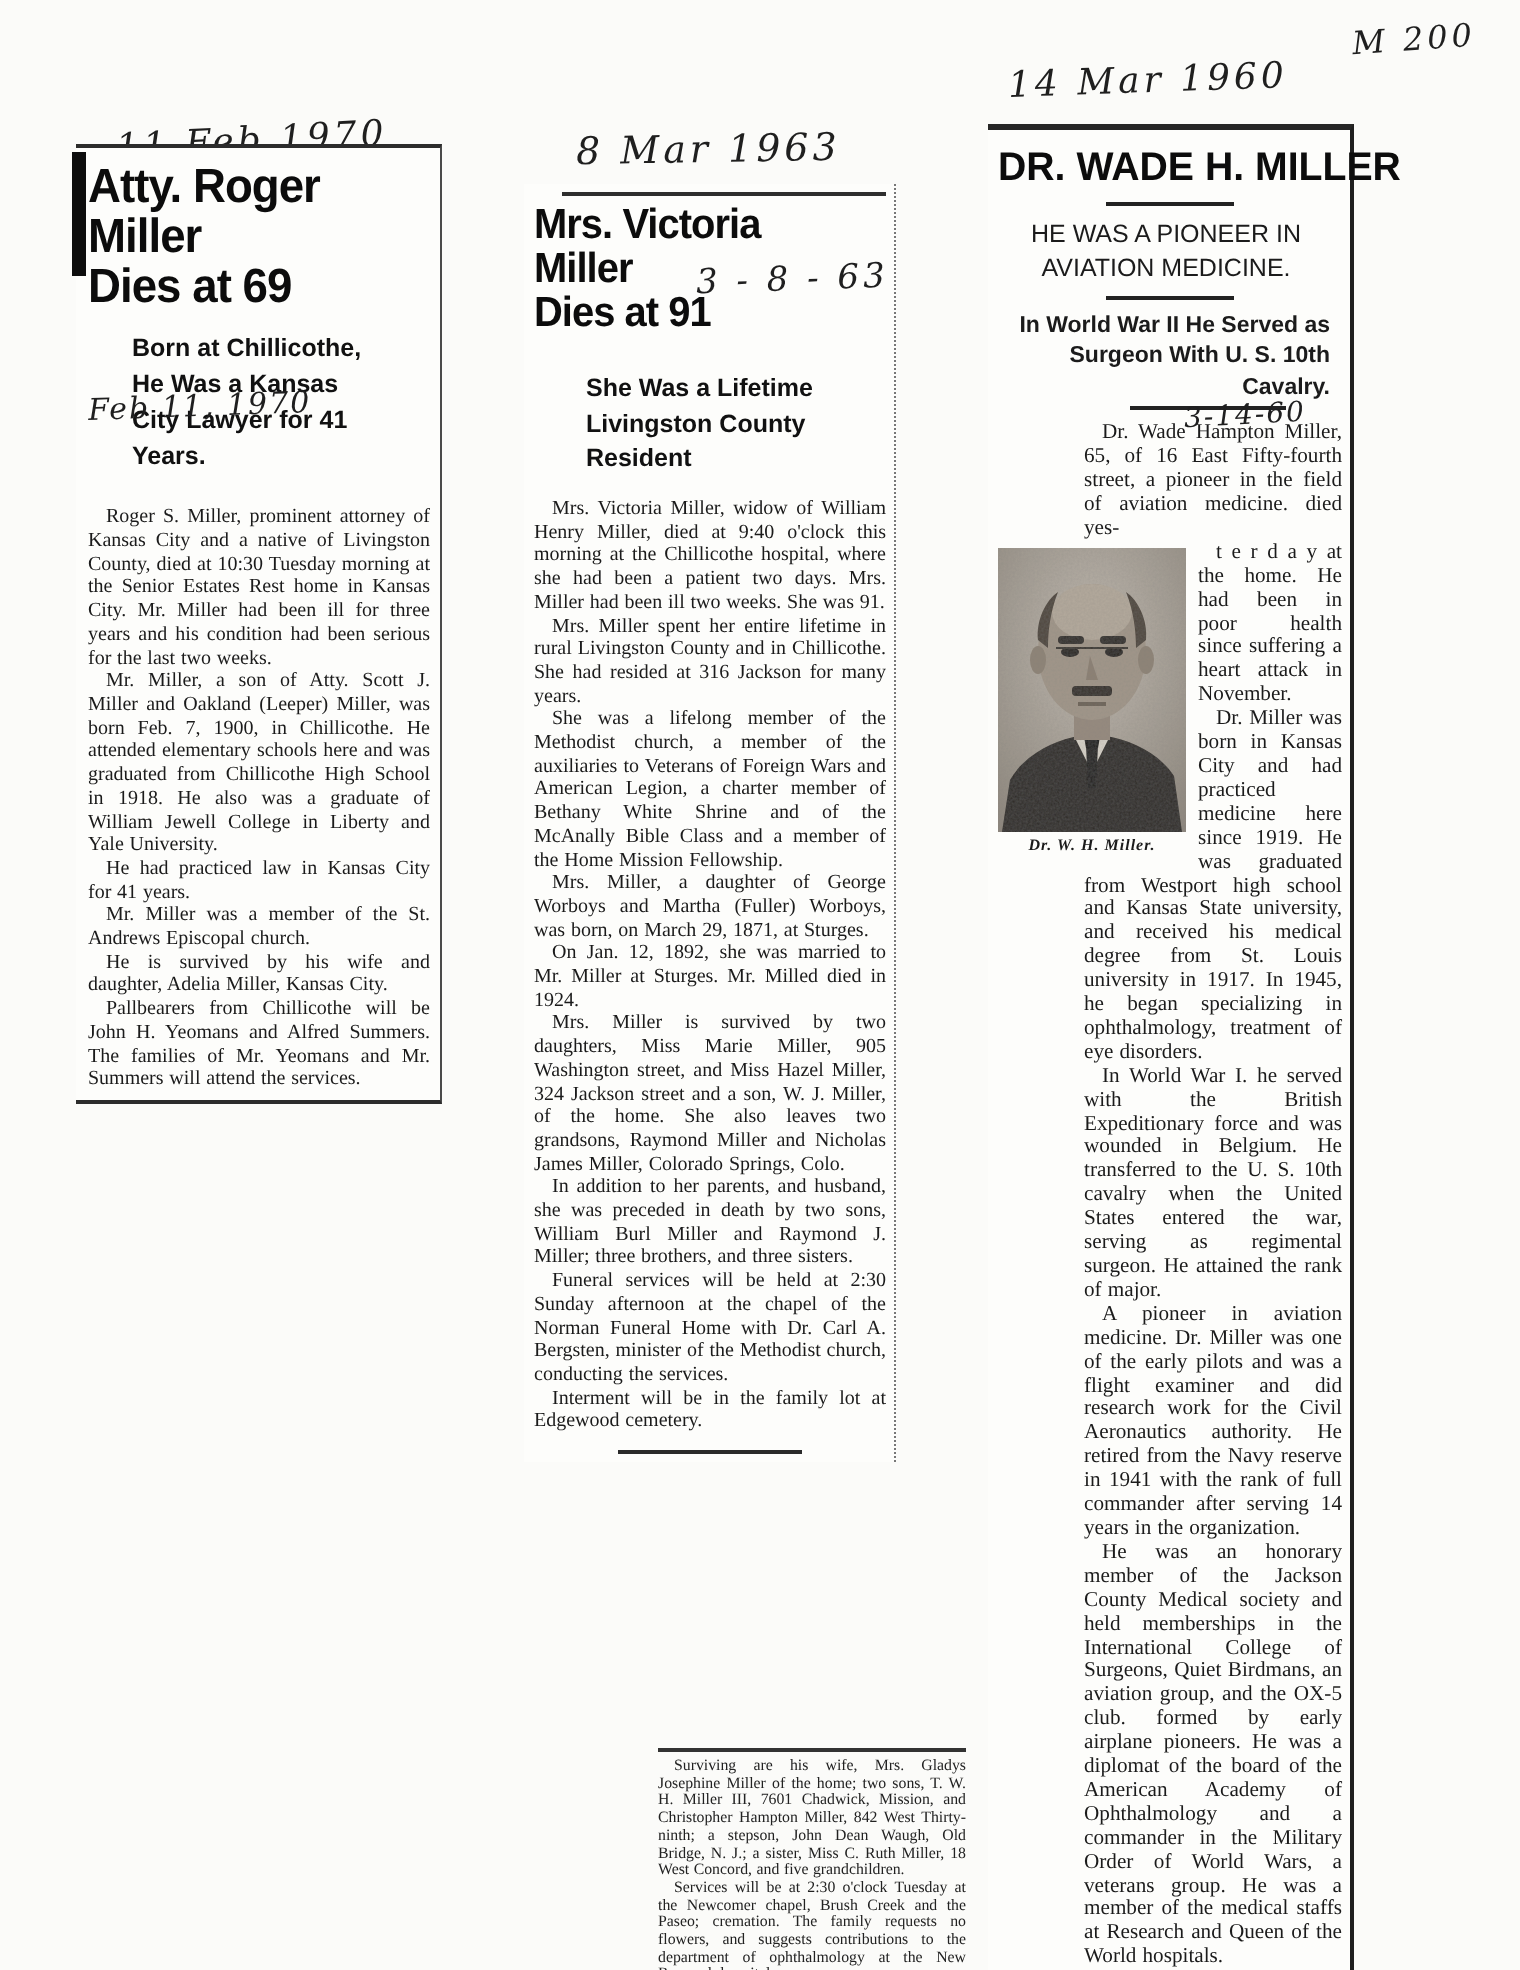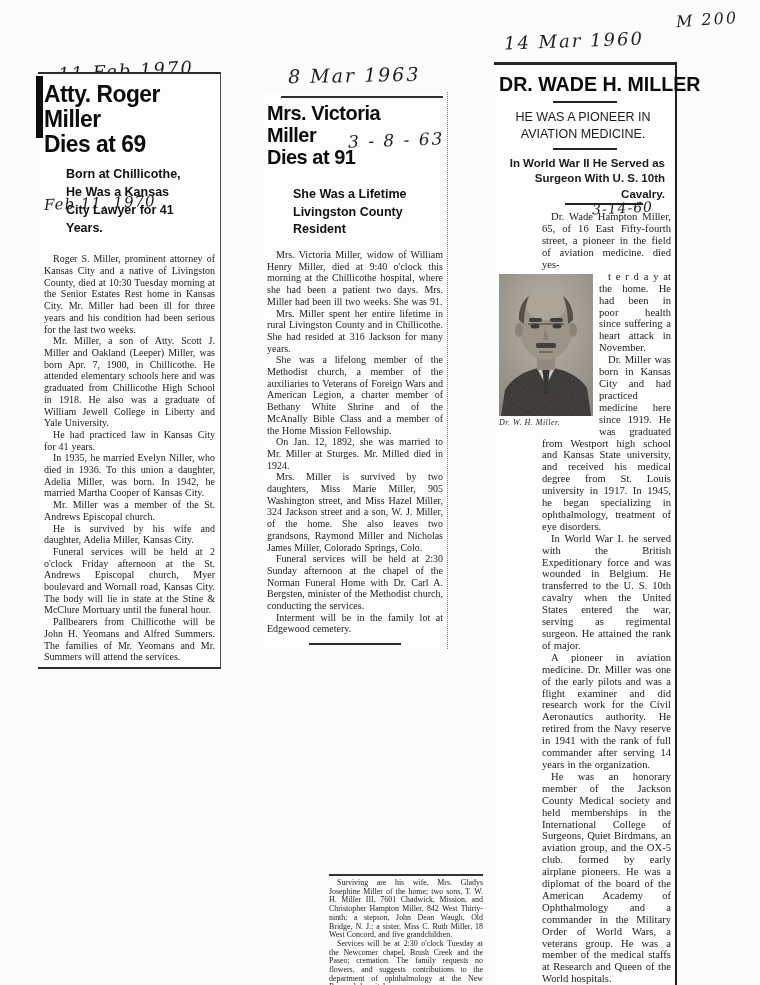--- a/index.html
+++ b/index.html
@@ -55,21 +55,21 @@
   .bodytext p{
     margin:0;text-align:justify;text-indent:9px;
     font-size:10px;line-height:11.7px;word-spacing:0.4px;
   }
   .clip3 .bodytext p{font-size:10.6px;line-height:11.9px;margin-left:43px;}
   .endrule-short{height:2px;background:#2a2a2a;width:92px;margin:8px auto 0 auto;}
   
   .photo-wrap{float:left;width:94px;margin:3px 6px 1px 0;}
   .photo-wrap svg{display:block;width:94px;height:142px;}
   .photo-caption{
-    font-size:8px;font-style:italic;font-weight:400;text-align:left;
+    font-size:8px;font-style:italic;font-weight:700;text-align:center;
     margin-top:2px;letter-spacing:0.5px;
   }
   
   .fineprint{
     position:absolute;left:329px;top:874px;width:154px;
     border-top:2px solid #333;padding-top:3px;
   }
   .fineprint p{
     margin:0;text-align:justify;text-indent:8px;
     font-size:7.9px;line-height:8.7px;word-spacing:0.3px;color:#222;
@@ -87,48 +87,48 @@
 
 <div class="clip clip1">
   <div class="blackbar"></div>
   <div class="headline">
     <span style="display:block">Atty. Roger Miller</span>
     <span style="display:block">Dies at 69</span>
   </div>
   <div class="subhead">Born at Chillicothe, He Was a Kansas City Lawyer for 41 Years.</div>
   <div class="bodytext">
     <p>Roger S. Miller, prominent attorney of Kansas City and a native of Livingston County, died at 10:30 Tuesday morning at the Senior Estates Rest home in Kansas City. Mr. Miller had been ill for three years and his condition had been serious for the last two weeks.</p>
-    <p>Mr. Miller, a son of Atty. Scott J. Miller and Oakland (Leeper) Miller, was born Apr. 7, 1900, in Chillicothe. He attended elementary schools here and was graduated from Chillicothe High School in 1918. He also was a graduate of William Jewell College in Liberty and Yale University.</p>
+    <p>Mr. Miller, a son of Atty. Scott J. Miller and Oakland (Leeper) Miller, was born Feb. 7, 1900, in Chillicothe. He attended elementary schools here and was graduated from Chillicothe High School in 1918. He also was a graduate of William Jewell College in Liberty and Yale University.</p>
     <p>He had practiced law in Kansas City for 41 years.</p>
-    <p>In 1935, he married Evelyn Niller, who died in 1936. To this union a daughter, Adelia Miller, was born. In 1942, he married Martha Cooper of Kansas City.</p>
     <p>Mr. Miller was a member of the St. Andrews Episcopal church.</p>
     <p>He is survived by his wife and daughter, Adelia Miller, Kansas City.</p>
-    <p>Funeral services will be held at 2 o'clock Friday afternoon at the St. Andrews Episcopal church, Myer boulevard and Wornall road, Kansas City. The body will lie in state at the Stine &amp; McClure Mortuary until the funeral hour.</p>
     <p>Pallbearers from Chillicothe will be John H. Yeomans and Alfred Summers. The families of Mr. Yeomans and Mr. Summers will attend the services.</p>
   </div>
 </div>
 
 <div class="handwrite" style="left:44px;top:194px;font-size:15px;transform:rotate(-2deg);letter-spacing:1px;">Feb 11, 1970</div>
 
 <div class="clip clip2">
   <div class="topline"></div>
   <div class="headline">
     <span style="display:block">Mrs. Victoria Miller</span>
     <span style="display:block">Dies at 91</span>
   </div>
   <div class="subhead">
     <span style="display:block">She Was a Lifetime</span>
     <span style="display:block">Livingston County Resident</span>
   </div>
   <div class="bodytext">
     <p>Mrs. Victoria Miller, widow of William Henry Miller, died at 9:40 o'clock this morning at the Chillicothe hospital, where she had been a patient two days. Mrs. Miller had been ill two weeks. She was 91.</p>
     <p>Mrs. Miller spent her entire lifetime in rural Livingston County and in Chillicothe. She had resided at 316 Jackson for many years.</p>
     <p>She was a lifelong member of the Methodist church, a member of the auxiliaries to Veterans of Foreign Wars and American Legion, a charter member of Bethany White Shrine and of the McAnally Bible Class and a member of the Home Mission Fellowship.</p>
+    <p>Mrs. Miller, a daughter of George Worboys and Martha (Fuller) Worboys, was born, on March 29, 1871, at Sturges.</p>
     <p>On Jan. 12, 1892, she was married to Mr. Miller at Sturges. Mr. Milled died in 1924.</p>
     <p>Mrs. Miller is survived by two daughters, Miss Marie Miller, 905 Washington street, and Miss Hazel Miller, 324 Jackson street and a son, W. J. Miller, of the home. She also leaves two grandsons, Raymond Miller and Nicholas James Miller, Colorado Springs, Colo.</p>
+    <p>In addition to her parents, and husband, she was preceded in death by two sons, William Burl Miller and Raymond J. Miller; three brothers, and three sisters.</p>
     <p>Funeral services will be held at 2:30 Sunday afternoon at the chapel of the Norman Funeral Home with Dr. Carl A. Bergsten, minister of the Methodist church, conducting the services.</p>
     <p>Interment will be in the family lot at Edgewood cemetery.</p>
   </div>
   <div class="endrule-short"></div>
 </div>
 
 <div class="handwrite" style="left:348px;top:130px;font-size:17px;transform:rotate(-2deg);">3 - 8 - 63</div>
 
 <div class="clip clip3">
   <div class="h3-title">DR. WADE H. MILLER</div>

